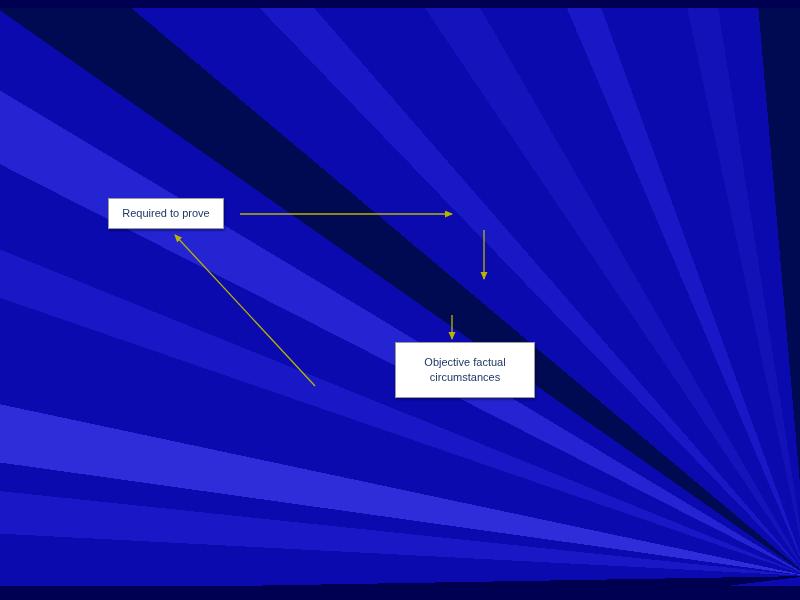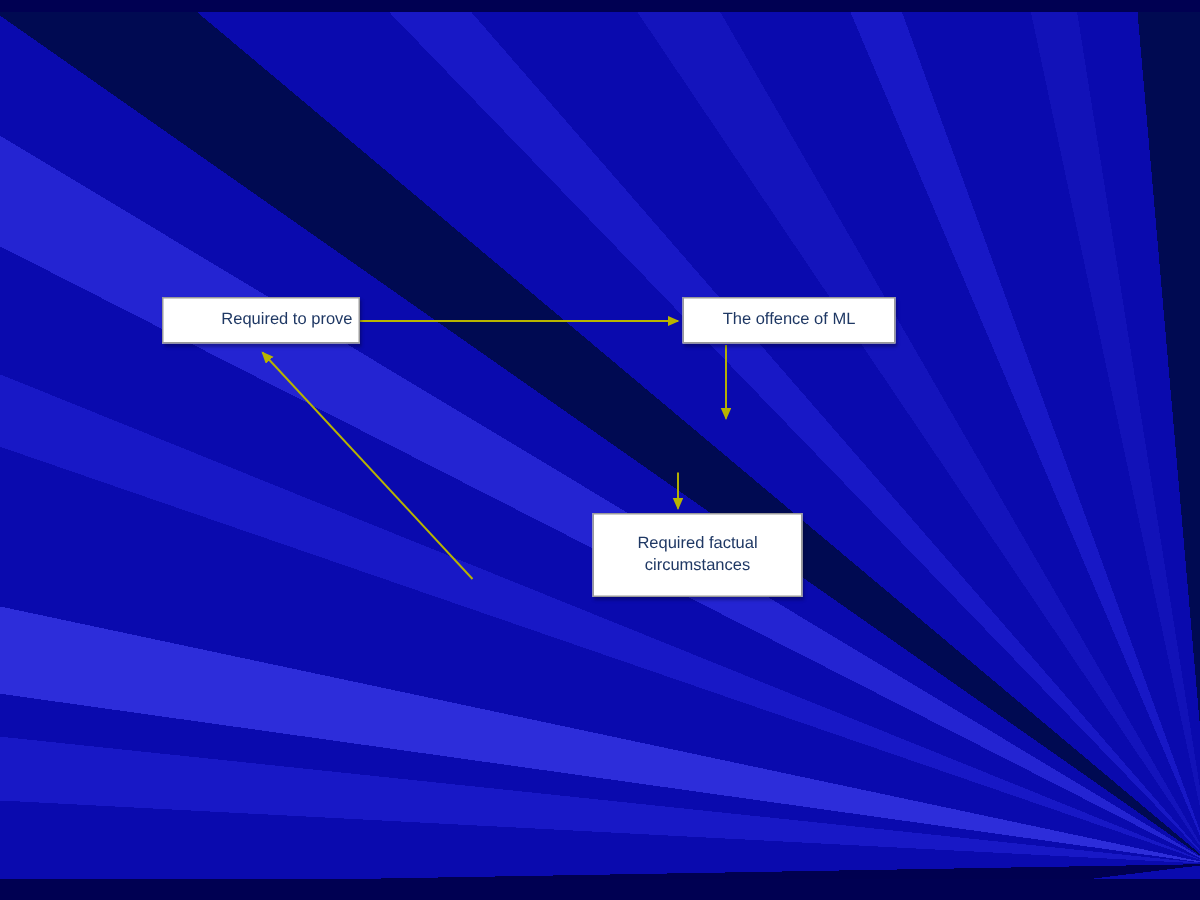--- a/index.html
+++ b/index.html
@@ -83,26 +83,23 @@
       <marker id="arrowhead" markerWidth="10" markerHeight="10" refX="7" refY="3.5" orient="auto" markerUnits="userSpaceOnUse">
         <path id="arrowhead-path" d="M0,0 L8,3.5 L0,7 Z" fill="#b8b400"></path>
       </marker>
     </defs>
   <line x1="240" y1="214" x2="452" y2="214" stroke="#b8b400" stroke-width="1.3" marker-end="url(#arrowhead)"></line>
       <line x1="484" y1="230" x2="484" y2="279" stroke="#b8b400" stroke-width="1.3" marker-end="url(#arrowhead)"></line>
       <line x1="452" y1="315" x2="452" y2="339" stroke="#b8b400" stroke-width="1.3" marker-end="url(#arrowhead)"></line>
       <line x1="315" y1="386" x2="175" y2="235" stroke="#b8b400" stroke-width="1.3" marker-end="url(#arrowhead)"></line>
     </svg>
 
-  <div class="box" style="left: 108px; top: 198px; width: 132px; height: 31px; background: rgb(255, 255, 255); border-color: rgb(154, 154, 154); color: rgb(31, 56, 100); justify-content: flex-end;">
+  <div class="box" style="left: 108px; top: 198px; width: 116px; height: 31px; background: rgb(255, 255, 255); border-color: rgb(154, 154, 154); color: rgb(31, 56, 100);">
     <span>Required to prove</span>
   </div>
 
-  <div class="box" style="left: 455px; top: 198px; width: 142px; height: 31px; background: rgb(255, 255, 255); border-color: rgb(154, 154, 154); color: rgb(31, 56, 100);">
-    <span>The offence of ML</span>
-  </div>
 
 
   <div class="box" style="left: 395px; top: 342px; width: 140px; height: 56px; background: rgb(255, 255, 255); border-color: rgb(154, 154, 154); color: rgb(31, 56, 100);">
-    <span>Required factual circumstances</span>
+    <span>Objective factual circumstances</span>
   </div>
 
 </div>
 
 </body></html>

